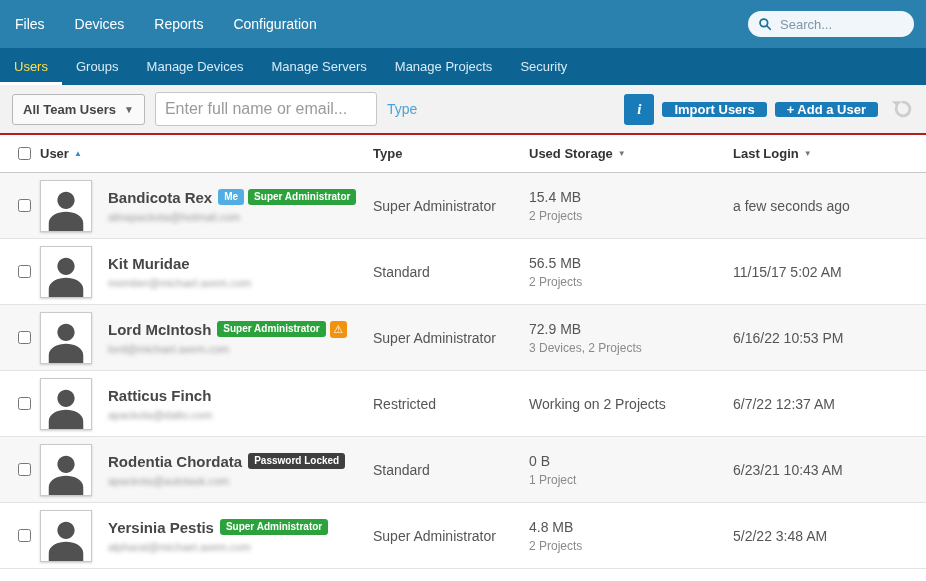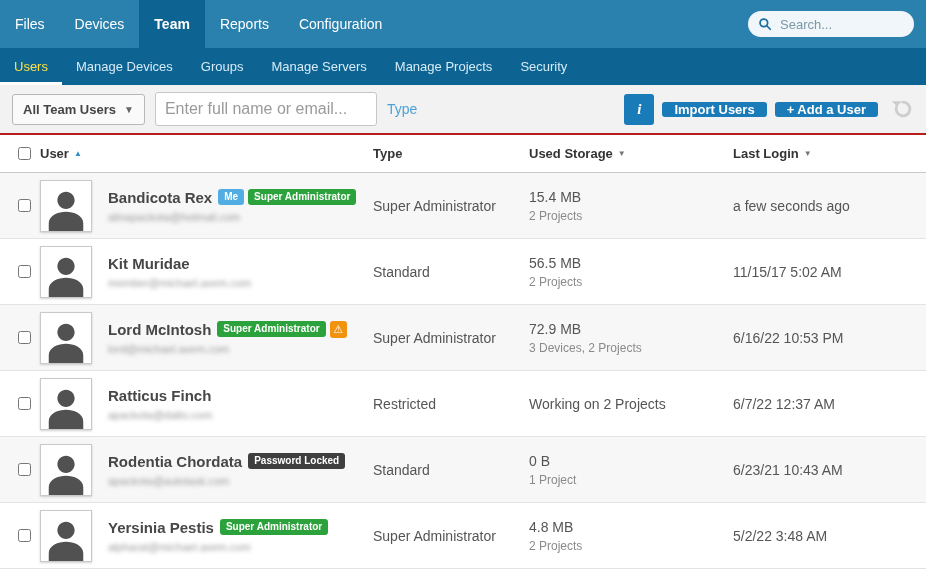--- a/index.html
+++ b/index.html
@@ -119,39 +119,38 @@
   .row-login { font-size:14px; color:#555; font-weight:normal; }
   input[type="checkbox"] { width:13px; height:13px; cursor:pointer; }
 </style>
 </head>
 <body>
 
 <header class="topnav">
   <nav class="nav-items">
       <div class="nav-item">Files</div>
       <div class="nav-item">Devices</div>
-      <div class="nav-item active">Team</div>
       <div class="nav-item">Reports</div>
       <div class="nav-item">Configuration</div>
     </nav>
   <div class="search-pill">
     <span class="search-icon">
       <svg width="14" height="14" viewBox="0 0 24 24">
           <circle cx="10" cy="10" r="6.5" fill="none" stroke="#1a6f9e" stroke-width="3"></circle>
           <line x1="15" y1="15" x2="21" y2="21" stroke="#1a6f9e" stroke-width="3" stroke-linecap="round"></line>
         </svg>
     </span>
     <input class="search-input" placeholder="Search..." style="">
   </div>
 </header>
 
 <nav class="subnav">
     <div class="subnav-item active">Users</div>
+    <div class="subnav-item">Groups</div>
     <div class="subnav-item">Manage Devices</div>
-    <div class="subnav-item">Groups</div>
     <div class="subnav-item">Manage Servers</div>
     <div class="subnav-item">Manage Projects</div>
     <div class="subnav-item">Security</div>
   </nav>
 
 <div class="toolbar">
   <button class="dropdown">
     <span>All Team Users</span>
     <span class="dd-caret">▼</span>
   </button>

